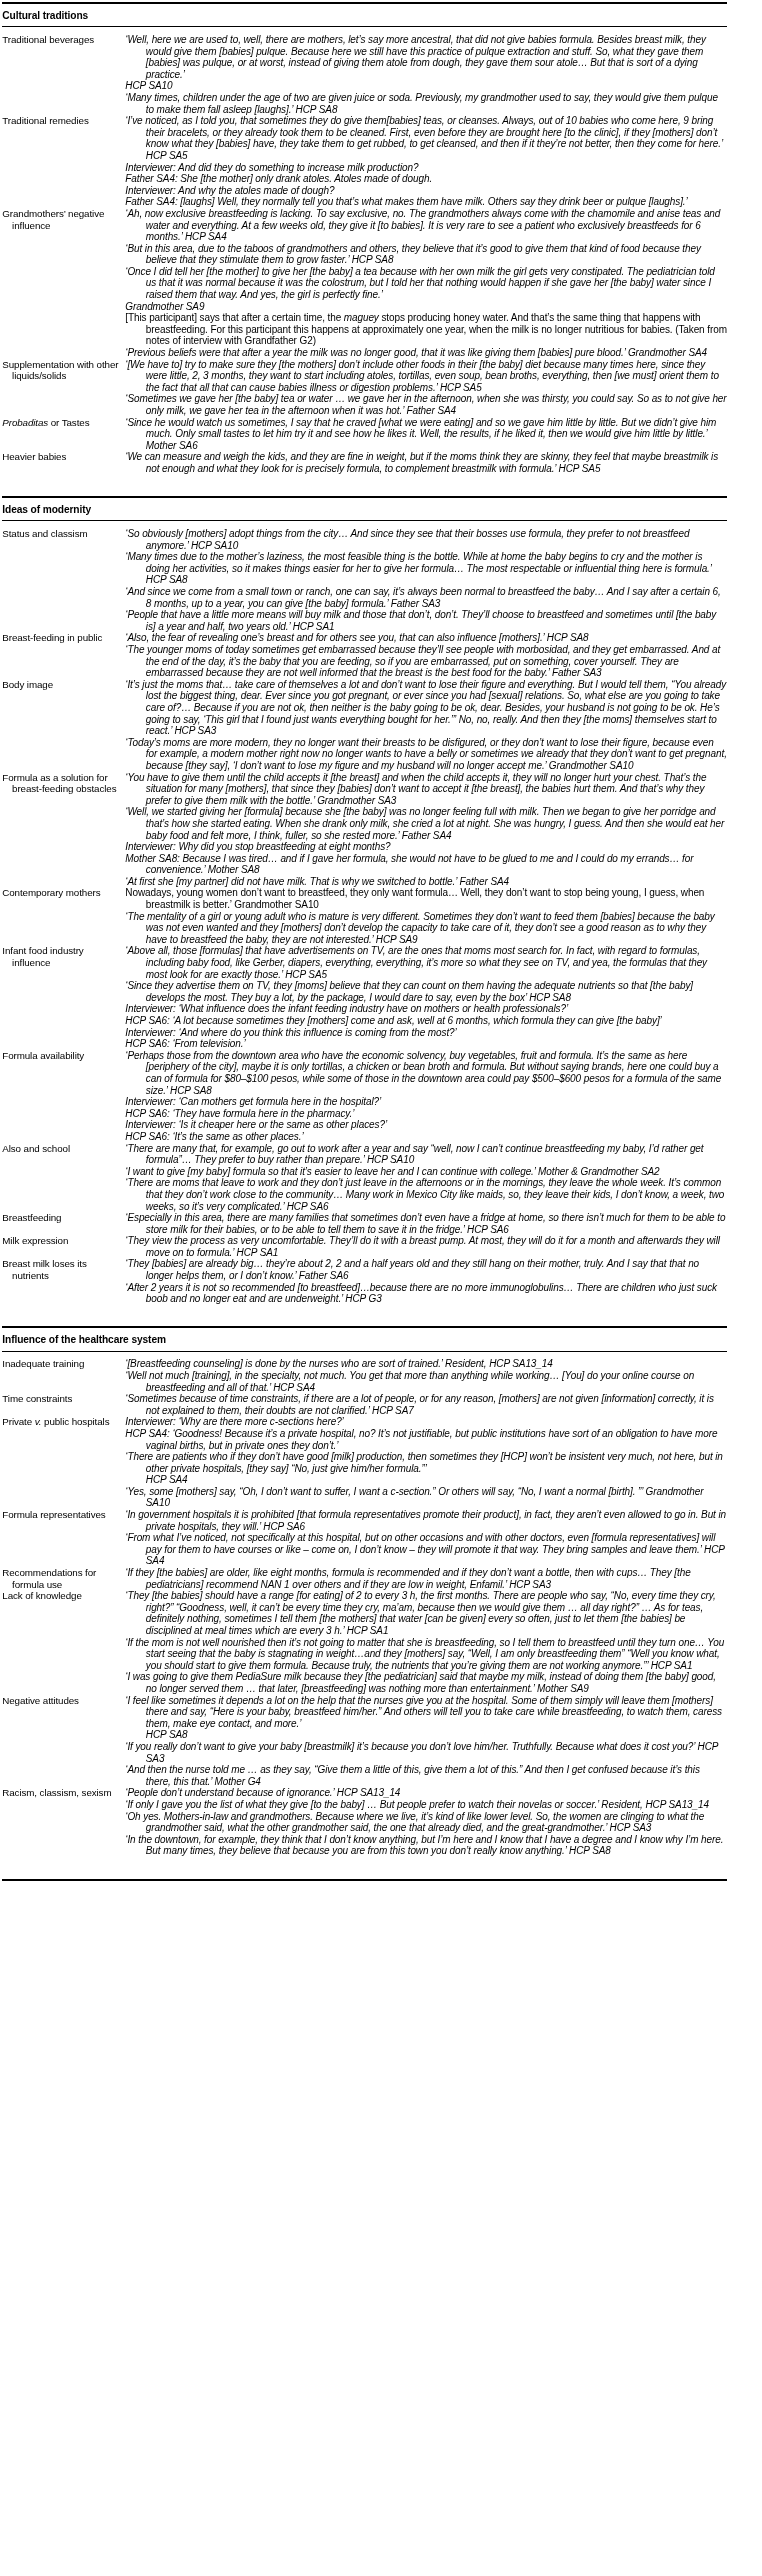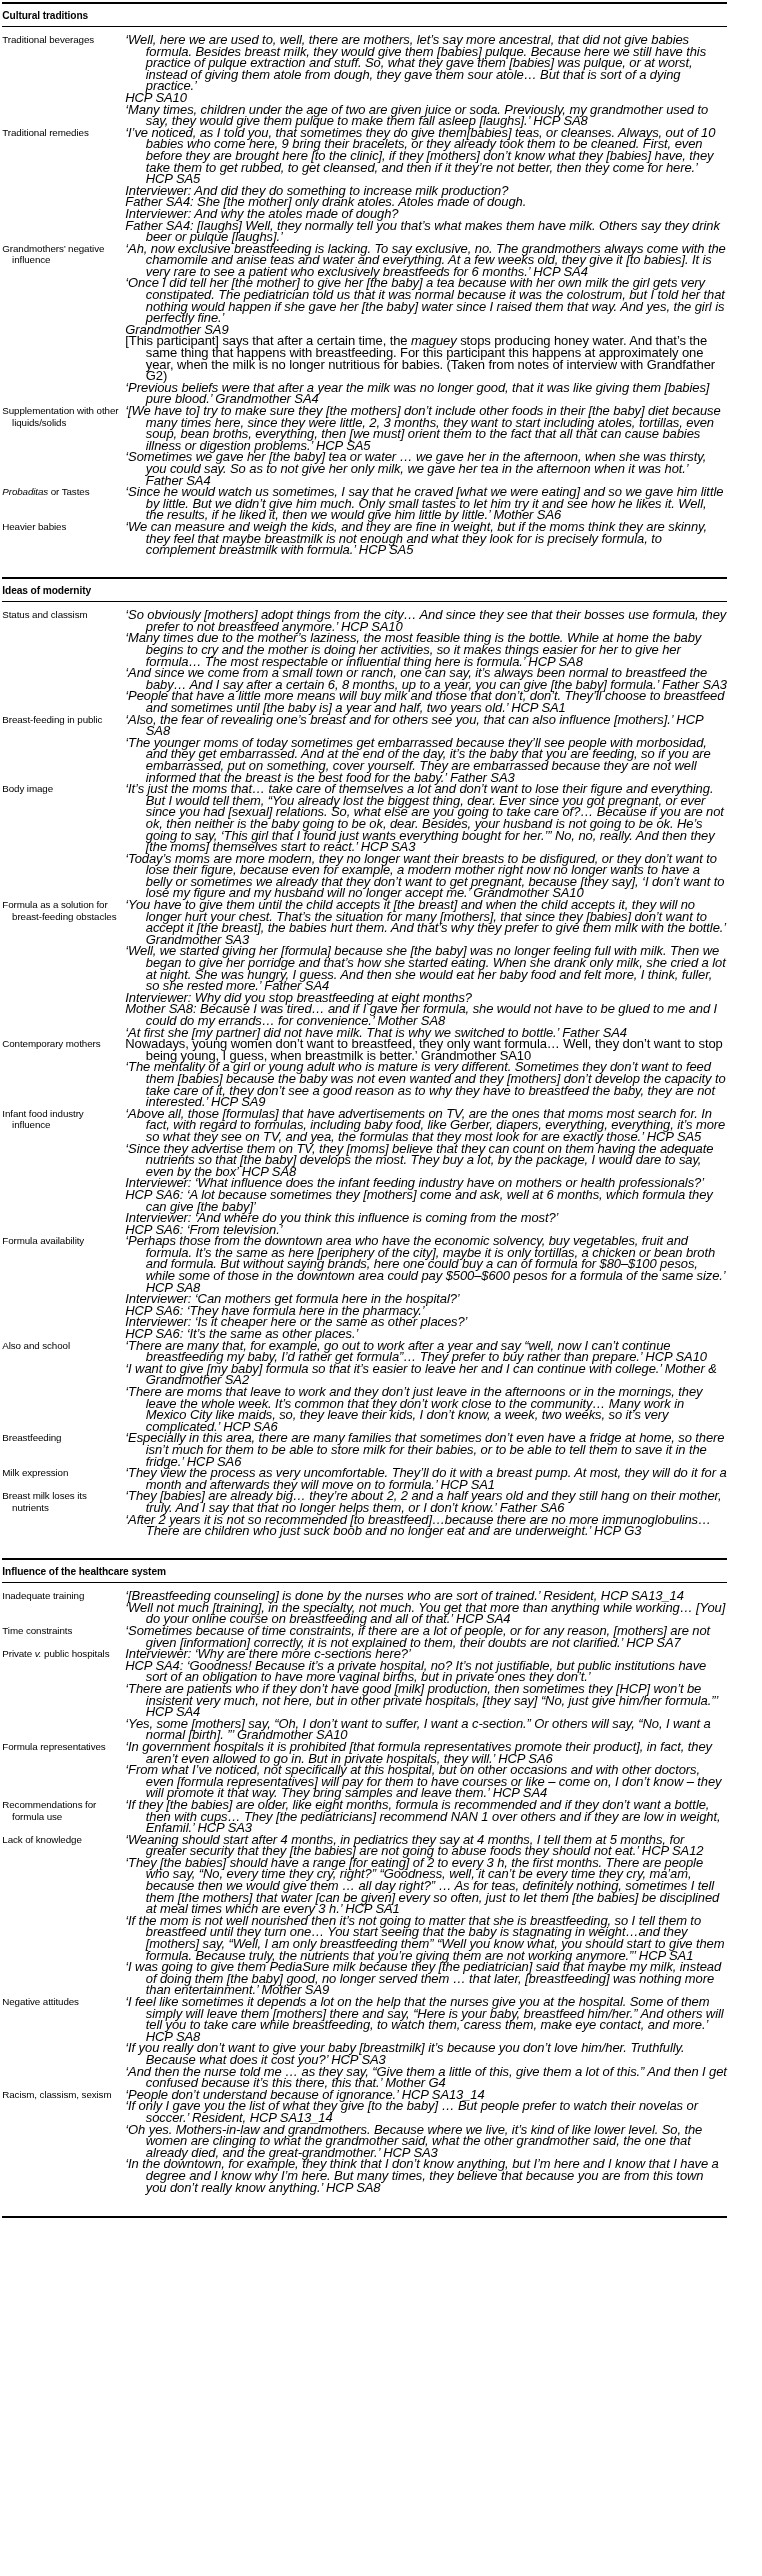--- a/index.html
+++ b/index.html
@@ -34,21 +34,21 @@
     box-sizing: border-box;
     padding-left: 9.8px;
     padding-right: 6px;
     text-indent: -9.8px;
     font-size: 9.8px;
     line-height: 11.6px;
   }
   .quotes-cell {
     flex: 1;
     min-width: 0;
-    font-size: 13px;
+    font-size: 10px;
     line-height: 11.6px;
   }
   .para {
     margin: 0;
     padding-left: 20.5px;
     text-indent: -20.5px;
   }
   .para.italic { font-style: italic; }
   .para.roman  { font-style: normal; }
   .para.continued { text-indent: 0; }
@@ -81,20 +81,21 @@
               <p class="para italic">Interviewer: And did they do something to increase milk production?</p>
               <p class="para italic">Father SA4: She [the mother] only drank atoles. Atoles made of dough.</p>
               <p class="para italic">Interviewer: And why the atoles made of dough?</p>
               <p class="para italic">Father SA4: [laughs] Well, they normally tell you that’s what makes them have milk. Others say they drink beer or pulque [laughs].’</p>
             </div>
           </div>
           <div class="row">
             <div class="theme-cell"><span class="seg-roman">Grandmothers’ negative influence</span></div>
             <div class="quotes-cell">
               <p class="para italic">‘Ah, now exclusive breastfeeding is lacking. To say exclusive, no. The grandmothers always come with the chamomile and anise teas and water and everything. At a few weeks old, they give it [to babies]. It is very rare to see a patient who exclusively breastfeeds for 6 months.’ HCP SA4</p>
+              <p class="para italic">‘But in this area, due to the taboos of grandmothers and others, they believe that it’s good to give them that kind of food because they believe that they stimulate them to grow faster.’ HCP SA8</p>
               <p class="para italic">‘Once I did tell her [the mother] to give her [the baby] a tea because with her own milk the girl gets very constipated. The pediatrician told us that it was normal because it was the colostrum, but I told her that nothing would happen if she gave her [the baby] water since I raised them that way. And yes, the girl is perfectly fine.’</p>
               <p class="para italic">Grandmother SA9</p>
               <p class="para roman"><span class="seg-roman">[This participant] says that after a certain time, the </span><span class="seg-italic">maguey</span><span class="seg-roman"> stops producing honey water. And that’s the same thing that happens with breastfeeding. For this participant this happens at approximately one year, when the milk is no longer nutritious for babies. (Taken from notes of interview with Grandfather G2)</span></p>
               <p class="para italic">‘Previous beliefs were that after a year the milk was no longer good, that it was like giving them [babies] pure blood.’ Grandmother SA4</p>
             </div>
           </div>
           <div class="row">
             <div class="theme-cell"><span class="seg-roman">Supplementation with other liquids/solids</span></div>
             <div class="quotes-cell">
               <p class="para italic">‘[We have to] try to make sure they [the mothers] don’t include other foods in their [the baby] diet because many times here, since they were little, 2, 3 months, they want to start including atoles, tortillas, even soup, bean broths, everything, then [we must] orient them to the fact that all that can cause babies illness or digestion problems.’ HCP SA5</p>
@@ -247,21 +248,20 @@
           </div>
           <div class="row">
             <div class="theme-cell"><span class="seg-roman">Recommendations for formula use</span></div>
             <div class="quotes-cell">
               <p class="para italic">‘If they [the babies] are older, like eight months, formula is recommended and if they don’t want a bottle, then with cups… They [the pediatricians] recommend NAN 1 over others and if they are low in weight, Enfamil.’ HCP SA3</p>
             </div>
           </div>
           <div class="row">
             <div class="theme-cell"><span class="seg-roman">Lack of knowledge</span></div>
             <div class="quotes-cell">
-              <p class="para italic">‘Weaning should start after 4 months, in pediatrics they say at 4 months, I tell them at 5 months, for greater security that they [the babies] are not going to abuse foods they should not eat.’ HCP SA12</p>
               <p class="para italic">‘They [the babies] should have a range [for eating] of 2 to every 3 h, the first months. There are people who say, “No, every time they cry, right?” “Goodness, well, it can’t be every time they cry, ma’am, because then we would give them … all day right?” … As for teas, definitely nothing, sometimes I tell them [the mothers] that water [can be given] every so often, just to let them [the babies] be disciplined at meal times which are every 3 h.’ HCP SA1</p>
               <p class="para italic">‘If the mom is not well nourished then it’s not going to matter that she is breastfeeding, so I tell them to breastfeed until they turn one… You start seeing that the baby is stagnating in weight…and they [mothers] say, “Well, I am only breastfeeding them” “Well you know what, you should start to give them formula. Because truly, the nutrients that you’re giving them are not working anymore.”’ HCP SA1</p>
               <p class="para italic">‘I was going to give them PediaSure milk because they [the pediatrician] said that maybe my milk, instead of doing them [the baby] good, no longer served them … that later, [breastfeeding] was nothing more than entertainment.’ Mother SA9</p>
             </div>
           </div>
           <div class="row">
             <div class="theme-cell"><span class="seg-roman">Negative attitudes</span></div>
             <div class="quotes-cell">
               <p class="para italic">‘I feel like sometimes it depends a lot on the help that the nurses give you at the hospital. Some of them simply will leave them [mothers] there and say, “Here is your baby, breastfeed him/her.” And others will tell you to take care while breastfeeding, to watch them, caress them, make eye contact, and more.’</p>
               <p class="para italic continued">HCP SA8</p>

